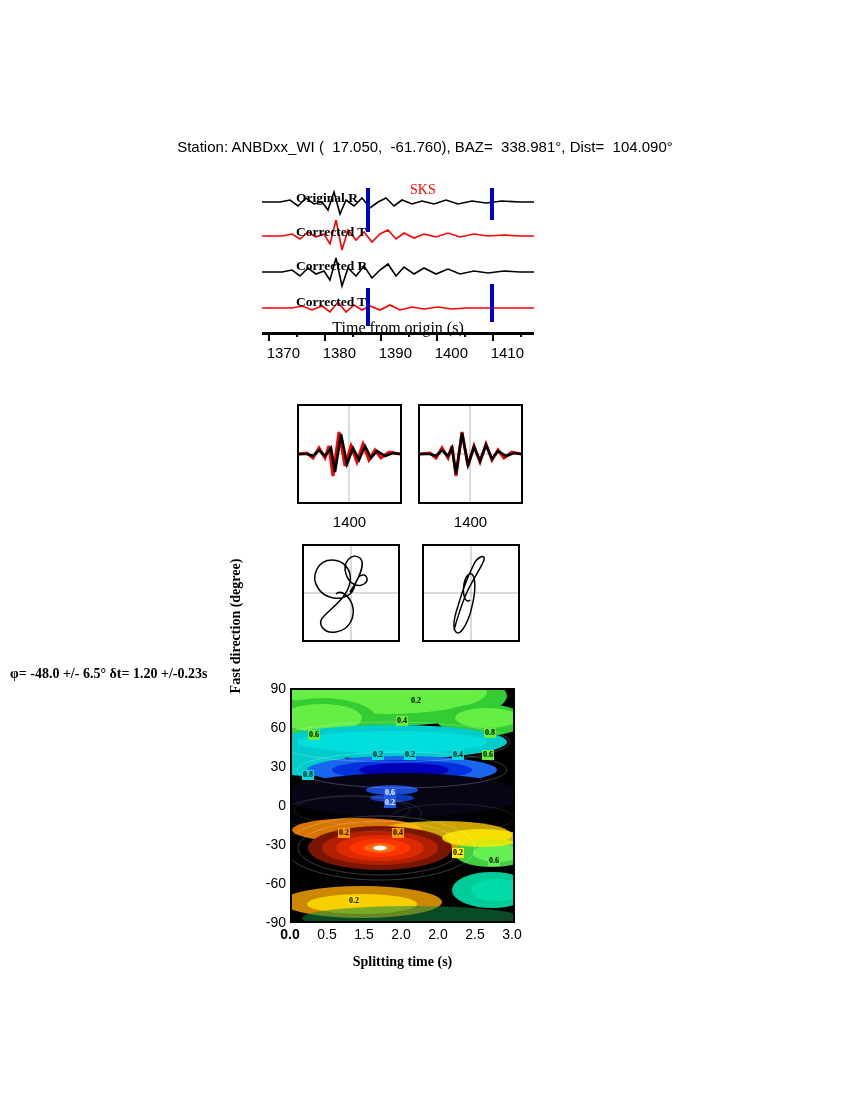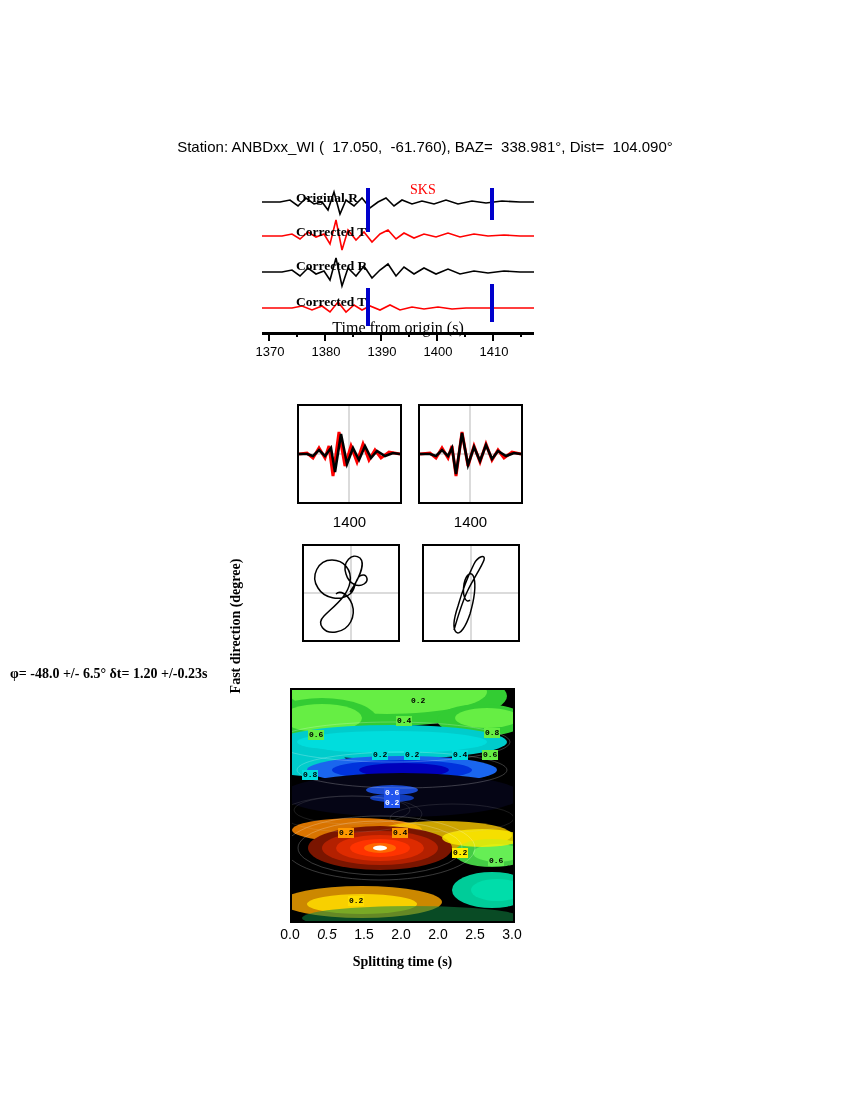--- a/index.html
+++ b/index.html
@@ -76,22 +76,22 @@
     position: absolute;
     left: 262px; top: 303px;
     width: 272px;
     text-align: center;
     font-size: 16px;
     font-family: "Liberation Serif", serif;
   }
   .tick-label {
     position: absolute;
     top: 328px;
-    font-size: 13px;
-    text-align: center;
+    font-size: 15px;
+    text-align: right;
     font-family: "Liberation Sans", sans-serif;
   }
 
   
   .small-box {
     position: absolute;
     border: 2.5px solid #000;
     background: #fff;
     box-sizing: border-box;
   }
@@ -168,21 +168,21 @@
     font-size: 15px;
     font-family: "Liberation Sans", sans-serif;
   }
   .clab {
     position: absolute;
     font-size: 8px;
     font-weight: bold;
     color: #000;
     padding: 0 1px;
     line-height: 10px;
-    font-family: Liberation Mono, monospace;
+    font-family: Liberation Serif, serif;
   }
 </style>
 </head>
 <body>
 
 <div class="page">
 
   <div class="header">
     <div>Station: ANBDxx_WI (  17.050,  -61.760), BAZ=  338.981°, Dist=  104.090°</div>
   </div>
@@ -263,20 +263,29 @@
       <line x1="0" y1="47" x2="94" y2="47" stroke="#999" stroke-width="0.7"></line>
       <line x1="47" y1="0" x2="47" y2="94" stroke="#999" stroke-width="0.7"></line>
       <path d="M30,84 C34,70 38,56 44,44 C50,32 58,20 60,14 C62,8 54,10 50,18 C44,30 38,46 34,60 C30,72 28,82 32,86 C36,90 42,80 46,68 C50,54 52,40 50,32 C48,24 42,28 40,38 C38,50 42,58 46,54" fill="none" stroke="#000000" stroke-width="1.5"></path>
     </svg>
   </div>
 
   <div class="contour-title">φ= -48.0 +/- 6.5° δt= 1.20 +/-0.23s</div>
 
   <div class="ylabel">Fast direction (degree)</div>
 
+  <div class="ytick-wrap">
+    <div class="ytick-label" style="top:-8px;">90</div>
+    <div class="ytick-label" style="top:31px;">60</div>
+    <div class="ytick-label" style="top:70px;">30</div>
+    <div class="ytick-label" style="top:109px;">0</div>
+    <div class="ytick-label" style="top:148px;">-30</div>
+    <div class="ytick-label" style="top:187px;">-60</div>
+    <div class="ytick-label" style="top:226px;">-90</div>
+  </div>
 
   <div class="contour-plot">
     <svg width="221" height="231" viewBox="0 0 221 231" preserveAspectRatio="none">
       <rect x="0" y="0" width="221" height="231" fill="#000000"></rect>
 
       <ellipse cx="95" cy="6" rx="120" ry="30" fill="#33cc33"></ellipse>
       <ellipse cx="95" cy="2" rx="100" ry="22" fill="#66ee44"></ellipse>
       <ellipse cx="30" cy="30" rx="55" ry="22" fill="#33cc33"></ellipse>
       <ellipse cx="30" cy="28" rx="40" ry="14" fill="#66ee44"></ellipse>
       <ellipse cx="190" cy="30" rx="45" ry="16" fill="#33cc33"></ellipse>
@@ -341,22 +350,22 @@
     <span class="clab" style="left:92px;  top:98px; background:#2255ee; color:#ffffff;">0.6</span>
     <span class="clab" style="left:92px;  top:108px;background:#2255ee; color:#ffffff;">0.2</span>
     <span class="clab" style="left:46px;  top:138px;background:#ff9900;">0.2</span>
     <span class="clab" style="left:100px; top:138px;background:#ff9900;">0.4</span>
     <span class="clab" style="left:160px; top:158px;background:#ffee00;">0.2</span>
     <span class="clab" style="left:196px; top:166px;background:#66ee55;">0.6</span>
     <span class="clab" style="left:56px;  top:206px;background:#ffdd00;">0.2</span>
   </div>
 
   <div class="xtick-wrap">
-    <div class="xtick-label" style="left:0px;">0.0</div>
-    <div class="xtick-label" style="left:37px;font-style:italic;">0.5</div>
+    <div class="xtick-label" style="left:0px;font-weight:bold;">0.0</div>
+    <div class="xtick-label" style="left:37px;">0.5</div>
     <div class="xtick-label" style="left:74px;">1.5</div>
     <div class="xtick-label" style="left:111px;">2.0</div>
     <div class="xtick-label" style="left:148px;">2.0</div>
     <div class="xtick-label" style="left:185px;">2.5</div>
     <div class="xtick-label" style="left:222px;">3.0</div>
   </div>
 
   <div class="xlabel">Splitting time (s)</div>
 
 

